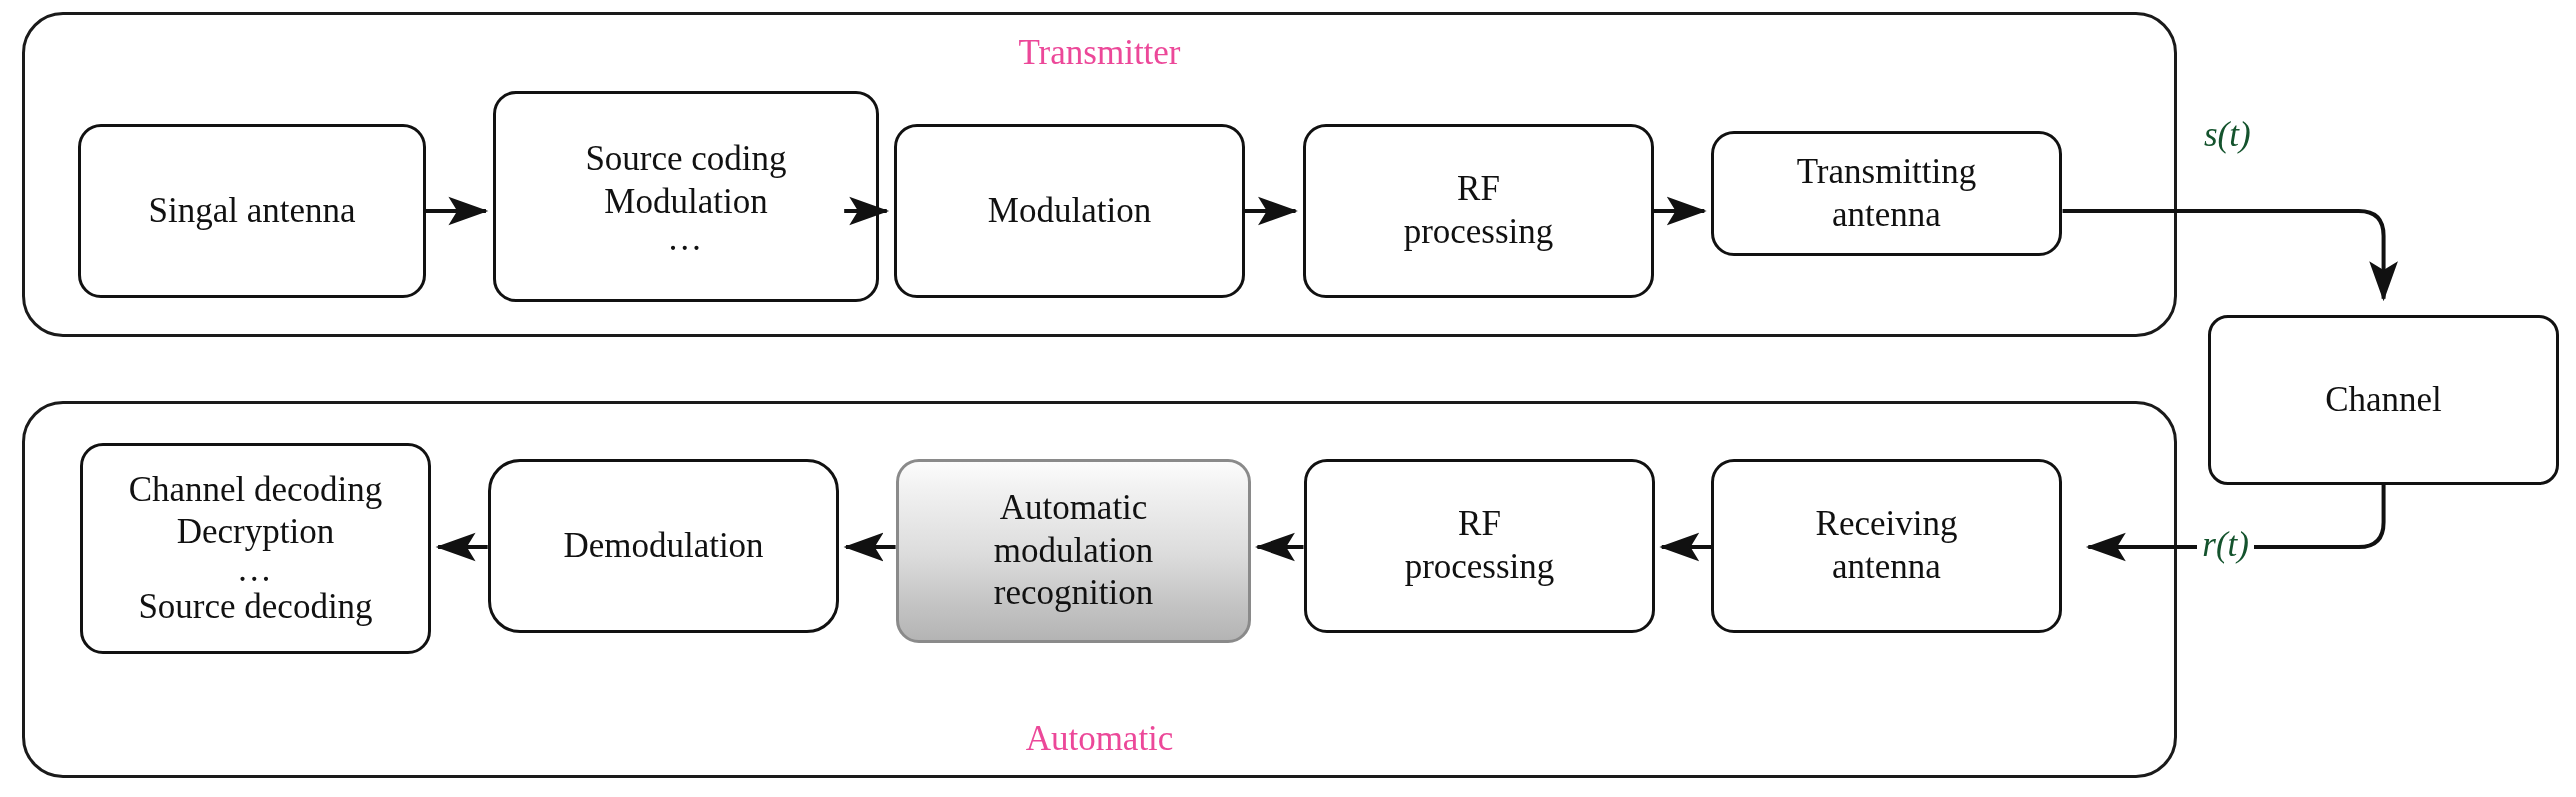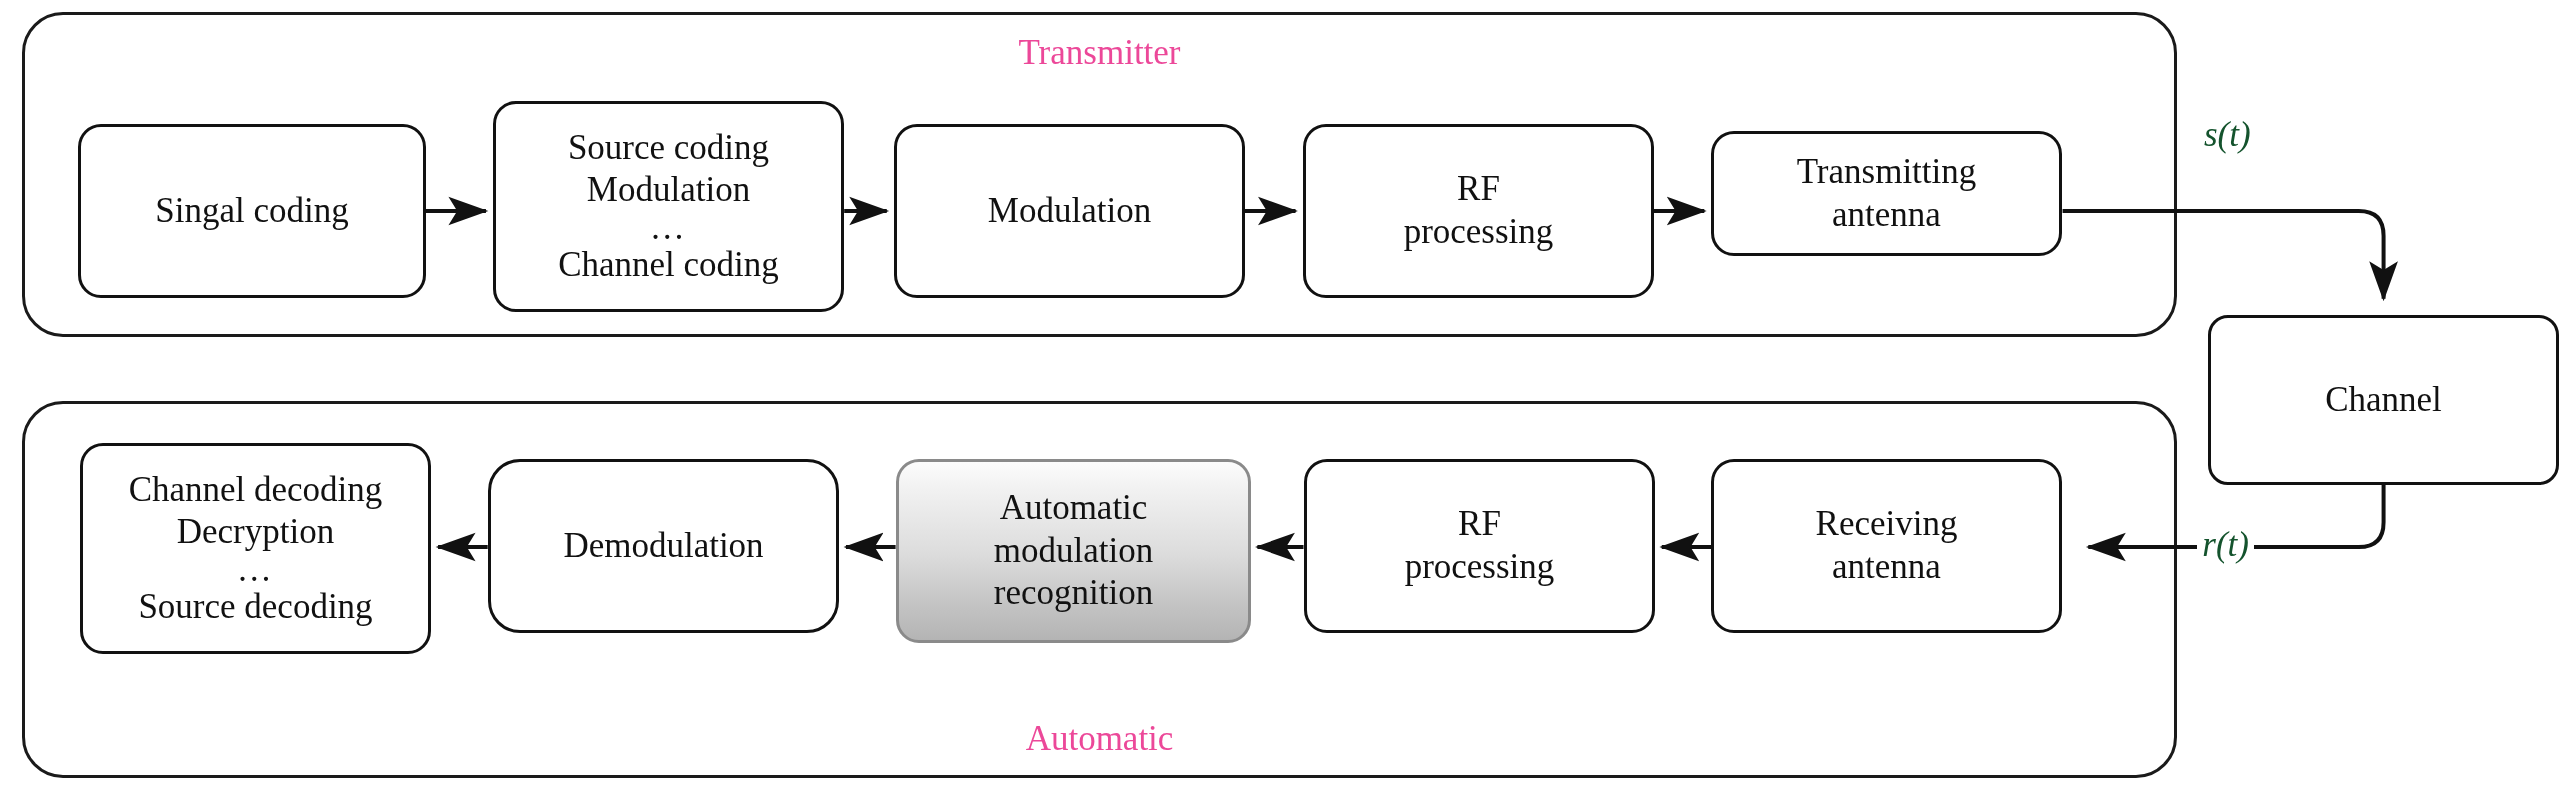--- a/index.html
+++ b/index.html
@@ -86,28 +86,27 @@
 </style>
 </head>
 <body>
 
 <div id="canvas">
 
   <div class="container-box" style="left:22px; top:12.4px; width:2155px; height:325px;"></div>
   <div class="container-label" style="left:22px; top:35px; width:2155px;">Transmitter</div>
 
   <div class="block" style="left:78px; top:124px; width:348px; height:174px;">
-    <span class="line">Singal coding</span>
+    <span class="line">Singal antenna</span>
   </div>
 
-  <div class="block" style="left:493px; top:101px; width:351px; height:211px;">
+  <div class="block" style="left:493px; top:91px; width:386px; height:211px;">
     <span class="line">Source coding</span>
     <span class="line">Modulation</span>
     <span class="dots">…</span>
-    <span class="line">Channel coding</span>
   </div>
 
   <div class="block" style="left:894px; top:124px; width:351px; height:174px;">
     <span class="line">Modulation</span>
   </div>
 
   <div class="block" style="left:1303px; top:124px; width:351px; height:174px;">
     <span class="line">RF</span>
     <span class="line">processing</span>
   </div>

